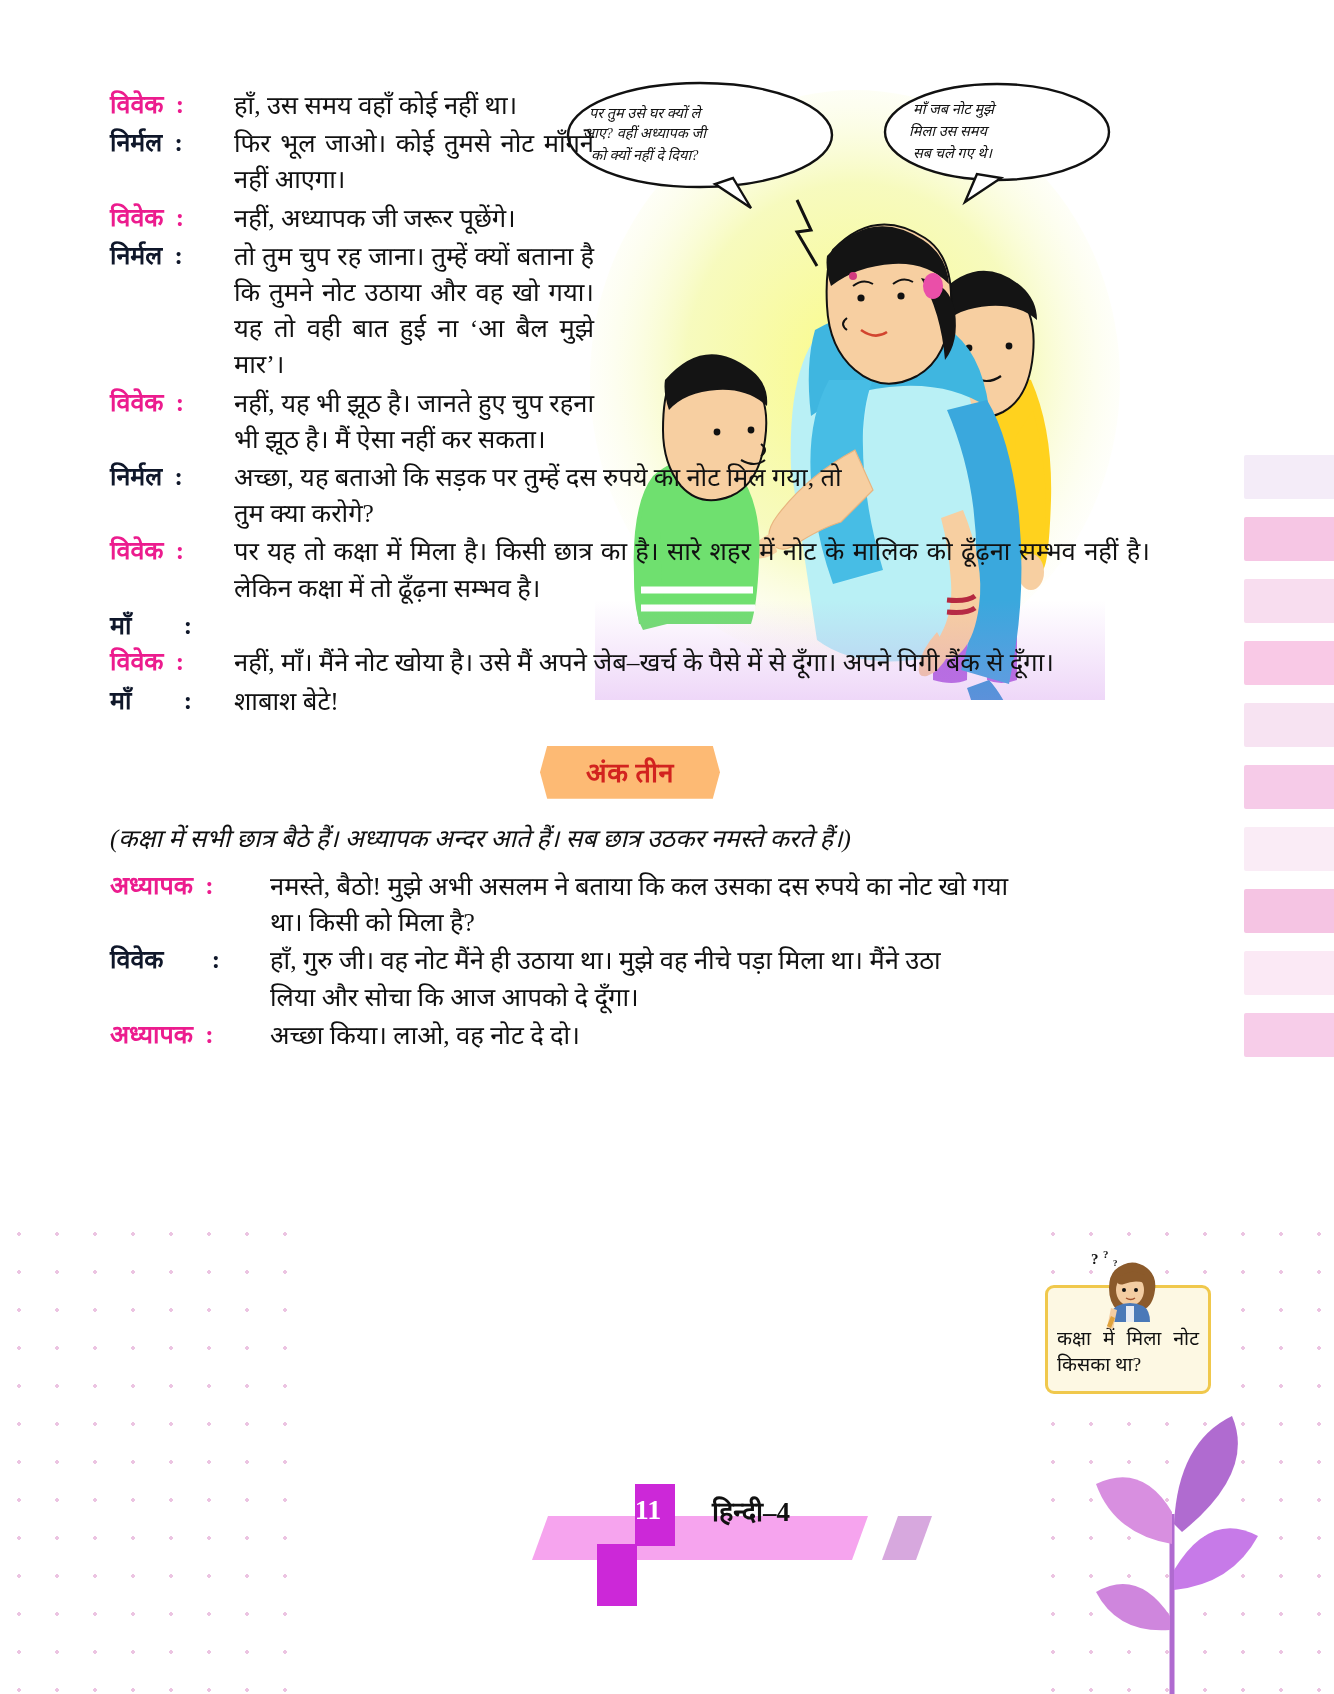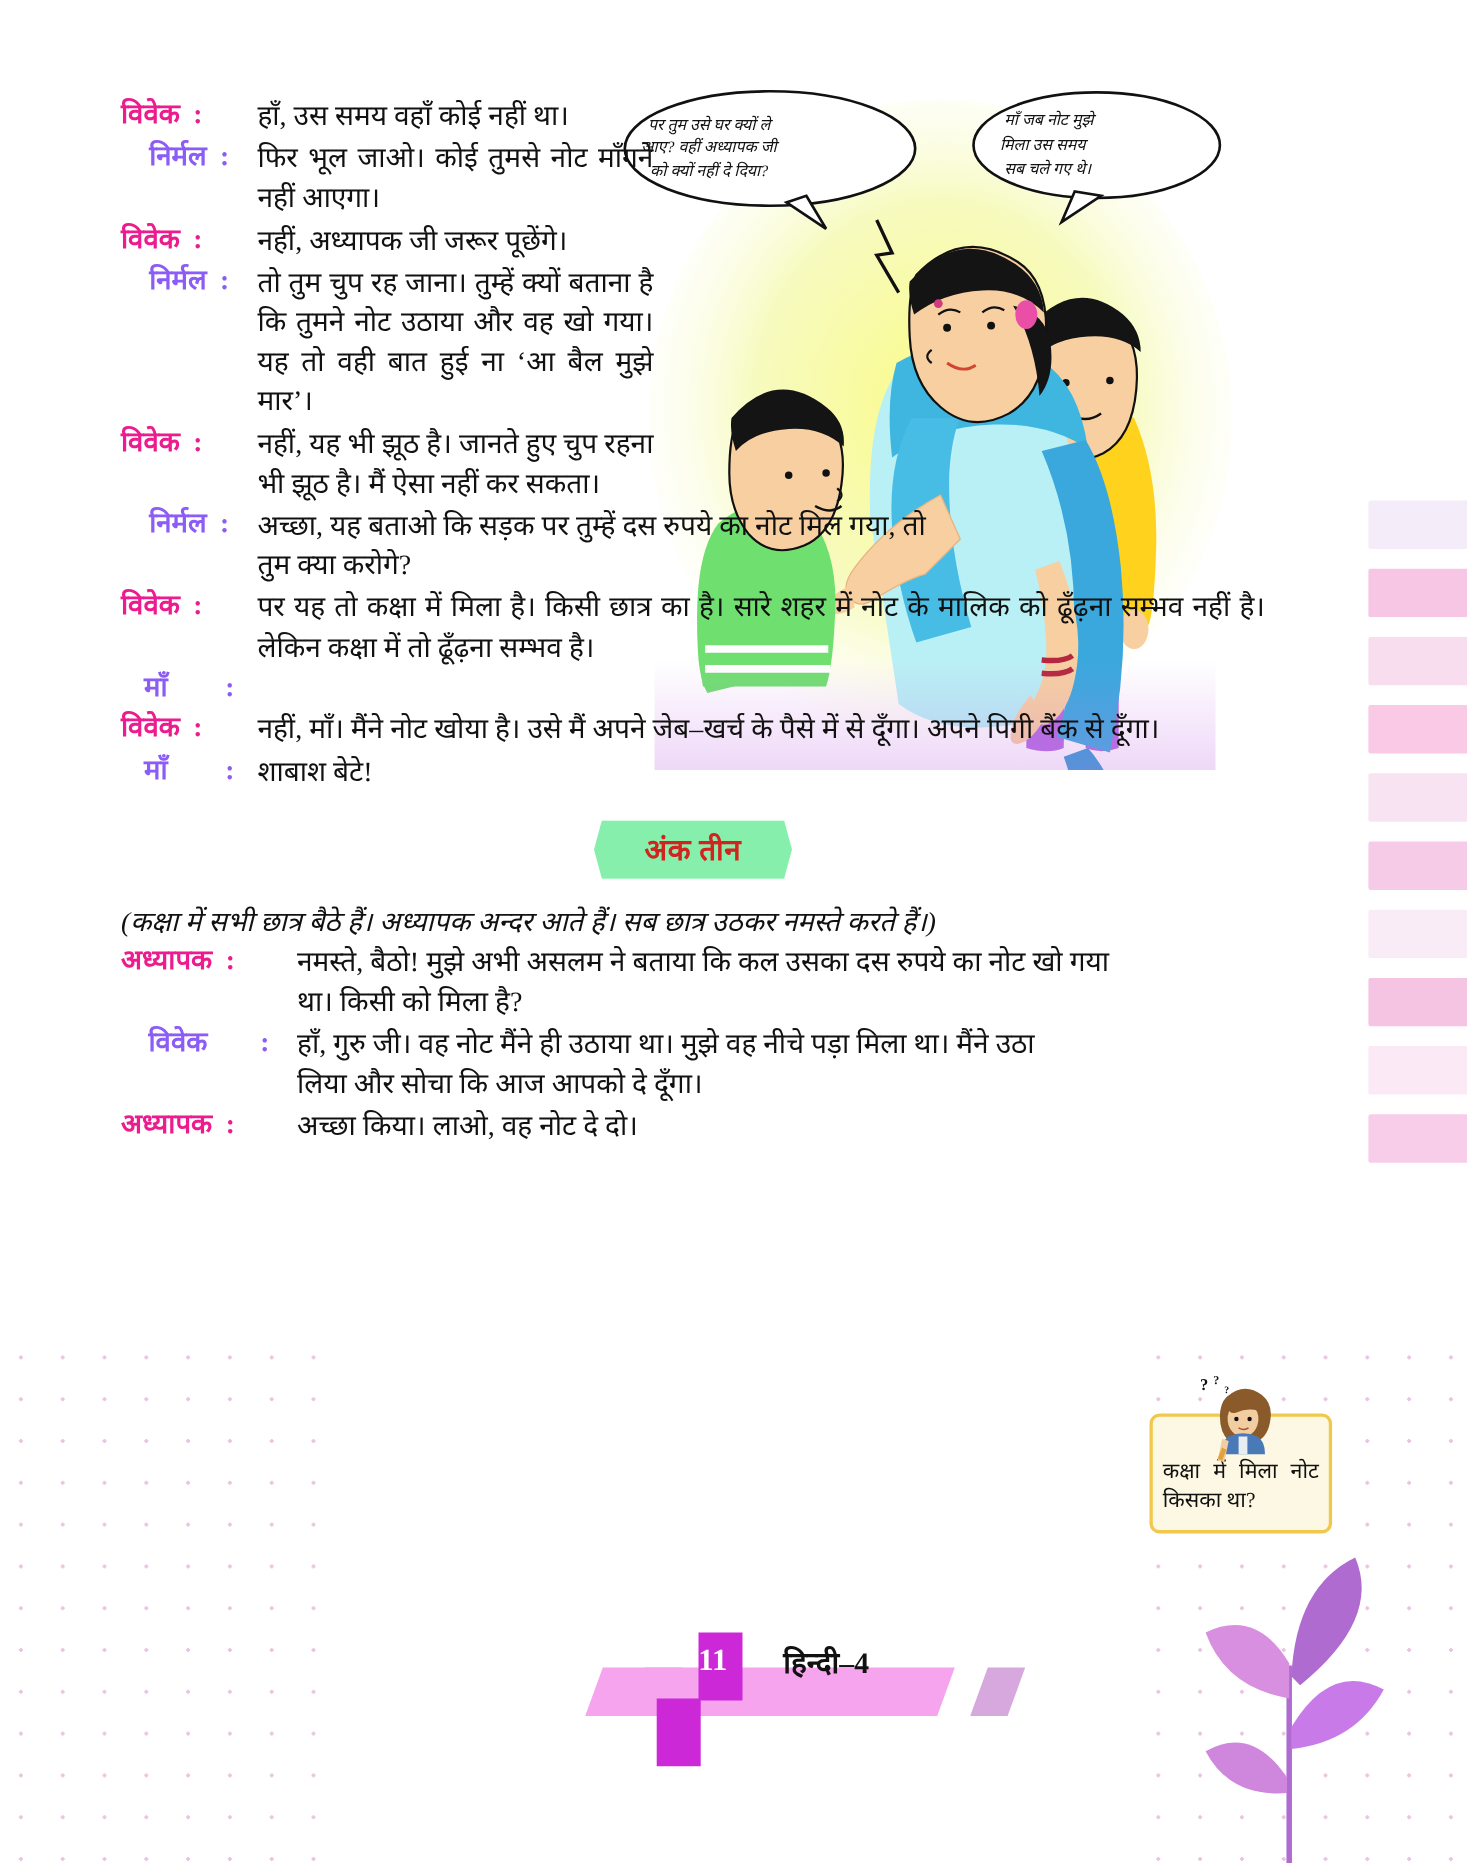--- a/index.html
+++ b/index.html
@@ -77,21 +77,21 @@
     margin-bottom: 2px;
   }
   .speaker {
     flex: 0 0 auto;
     font-size: 25px;
     font-weight: 600;
     line-height: 1.38;
     white-space: nowrap;
   }
   .sp-pink  { color: #ec1c8e; }
-  .sp-cyan  { color: #8b5cf6; text-align: center; }
+  .sp-cyan  { color: #0f172a; }
   .body-text {
     flex: 1 1 auto;
     font-size: 25.5px;
     line-height: 1.42;
     color: #111;
   }
   .body-text.just-all { text-align: justify; text-align-last: left; }
 
   
   .narrow  { max-width: 360px; }
@@ -110,36 +110,36 @@
   }
 
   
   .banner-row {
     display: flex;
     justify-content: center;
     margin: 26px 0 22px 0;
   }
   .banner {
     position: relative;
-    background: #86efac;
+    background: #fdba74;
     color: #d2231f;
     font-size: 27px;
     font-weight: 700;
     padding: 7px 46px 9px 46px;
     letter-spacing: .5px;
     clip-path: polygon(4% 0, 96% 0, 100% 50%, 96% 100%, 4% 100%, 0 50%);
   }
 
   
   .stage {
     font-style: italic;
     font-size: 25px;
     line-height: 1.45;
     color: #111;
-    margin-bottom: 0;
+    margin-bottom: 12px;
   }
 
   
   .qbox {
     position: absolute;
     left: 1045px; top: 1285px;
     width: 166px;
     background: #fdf8e3;
     border: 3px solid #f0c84c;
     border-radius: 9px;

